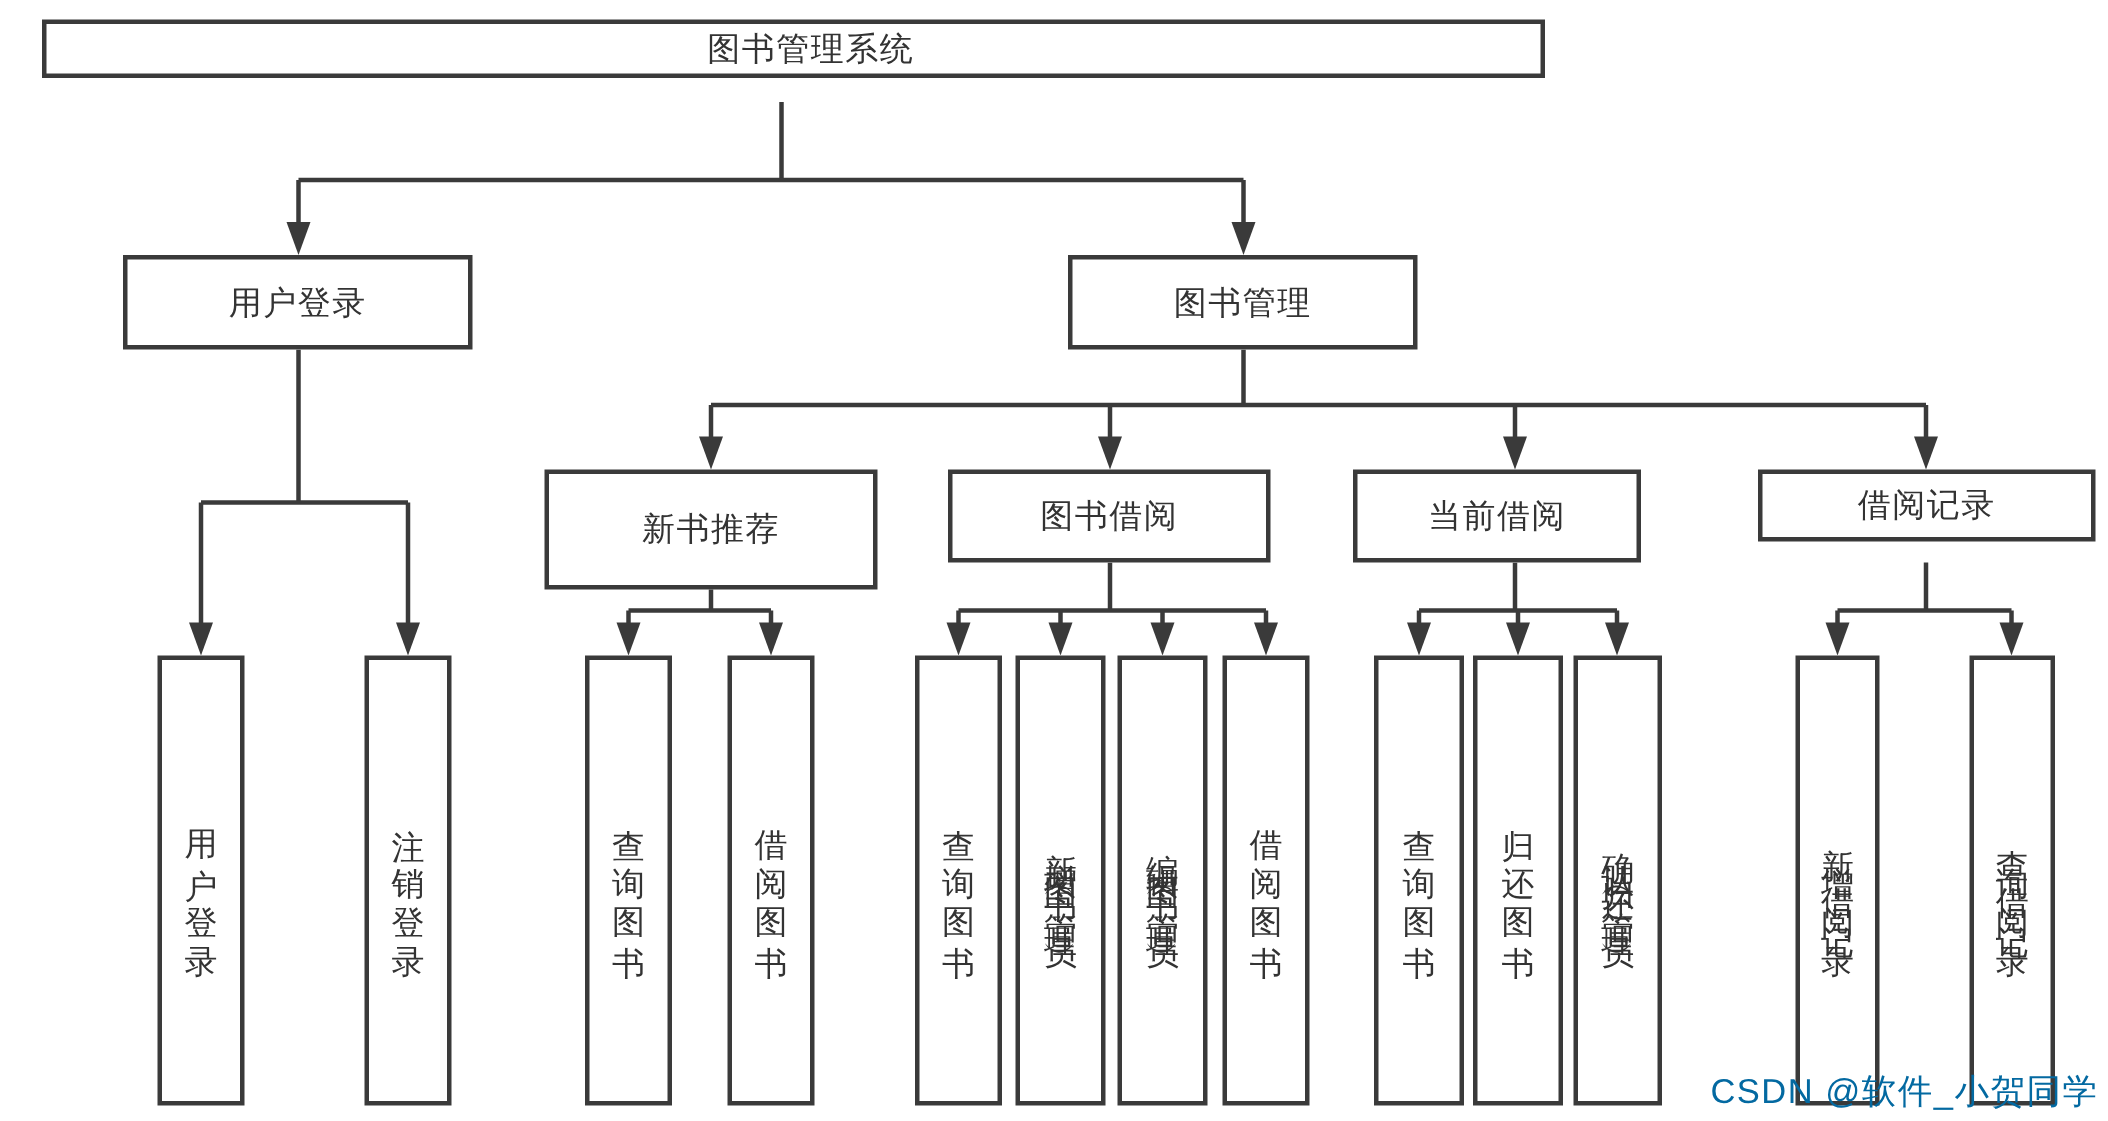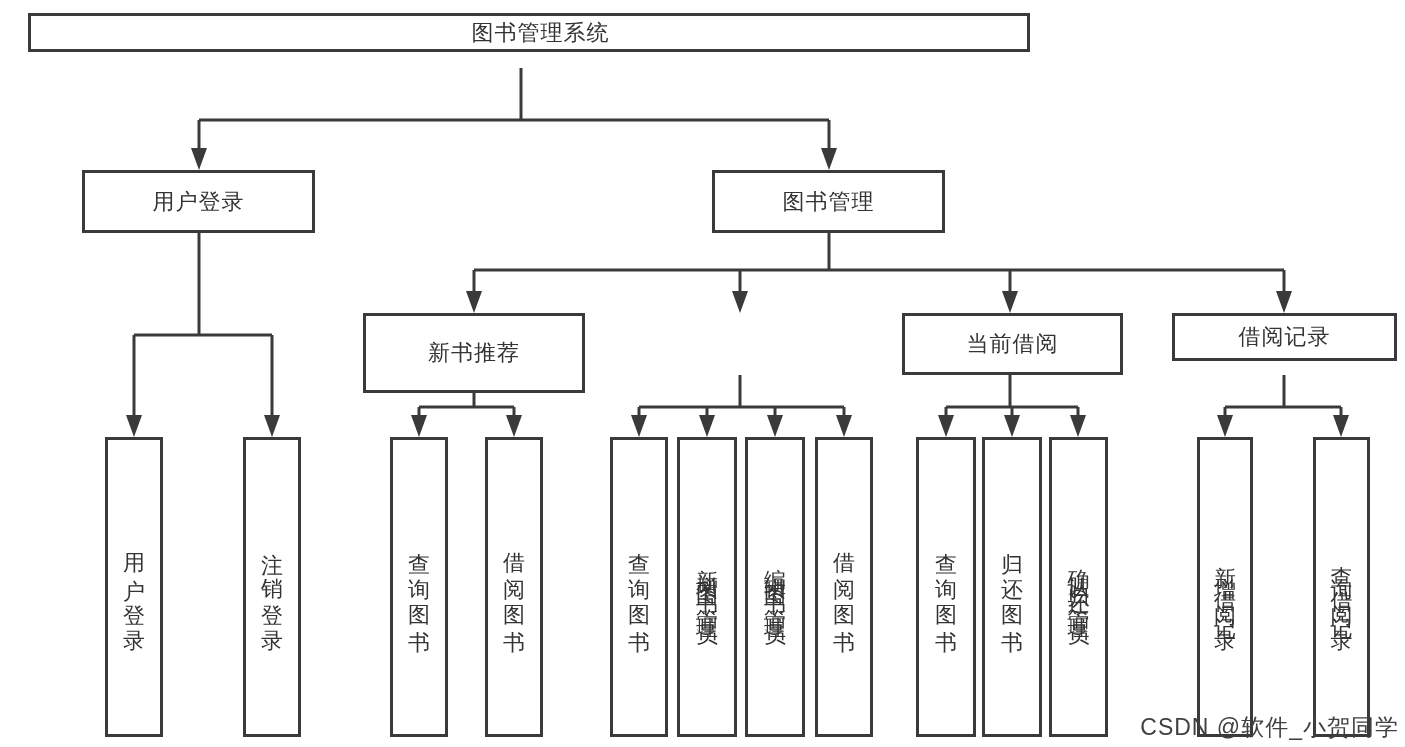--- a/index.html
+++ b/index.html
@@ -39,21 +39,21 @@
     color: #333333;
   }
   .ls-4 span { letter-spacing: 26px; }
   .ls-6 span { letter-spacing: 13px; }
   .ls-9 span { letter-spacing: 8px; }
   #watermark {
     position: absolute;
     right: 6px;
     bottom: 4px;
     z-index: 3;
-    color: #404040;
+    color: #0369a1;
     font-size: 23px;
     letter-spacing: 1px;
     white-space: nowrap;
   }
 </style>
 </head>
 <body>
 
 <div id="canvas">
 
@@ -139,21 +139,24 @@
   <div class="box" style="left:82px; top:170px; width:233px; height:63px;">
     <span class="h-label">用户登录</span>
   </div>
   <div class="box" style="left:712px; top:170px; width:233px; height:63px;">
     <span class="h-label">图书管理</span>
   </div>
 
   <div class="box" style="left:363px; top:313px; width:222px; height:80px;">
     <span class="h-label">新书推荐</span>
   </div>
-  <div class="box" style="left:902px; top:313px; width:221px; height:62px;">
+  <div class="box" style="left:632px; top:313px; width:215px; height:62px;">
+    <span class="h-label">图书借阅</span>
+  </div>
+  <div class="box" style="left:902px; top:313px; width:192px; height:62px;">
     <span class="h-label">当前借阅</span>
   </div>
   <div class="box" style="left:1172px; top:313px; width:225px; height:48px;">
     <span class="h-label">借阅记录</span>
   </div>
 
   <div class="box leaf ls-4" style="left:105px; top:437px; width:58px; height:300px;">
     <span>用户登录</span>
   </div>
   <div class="box leaf ls-4" style="left:243px; top:437px; width:58px; height:300px;">

